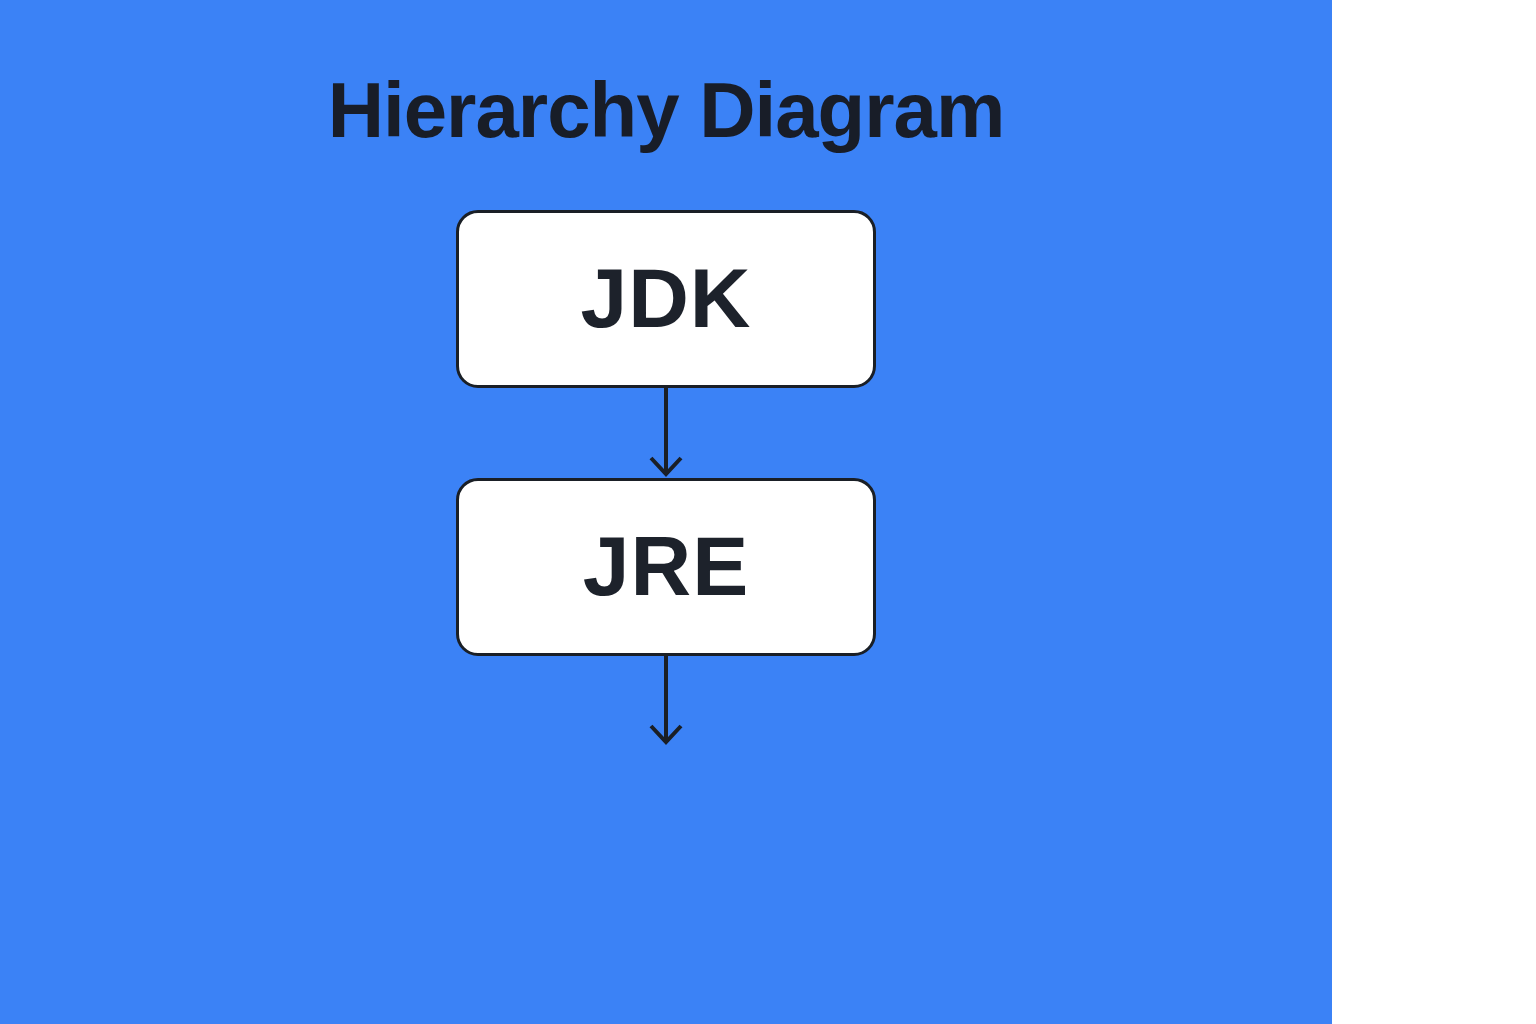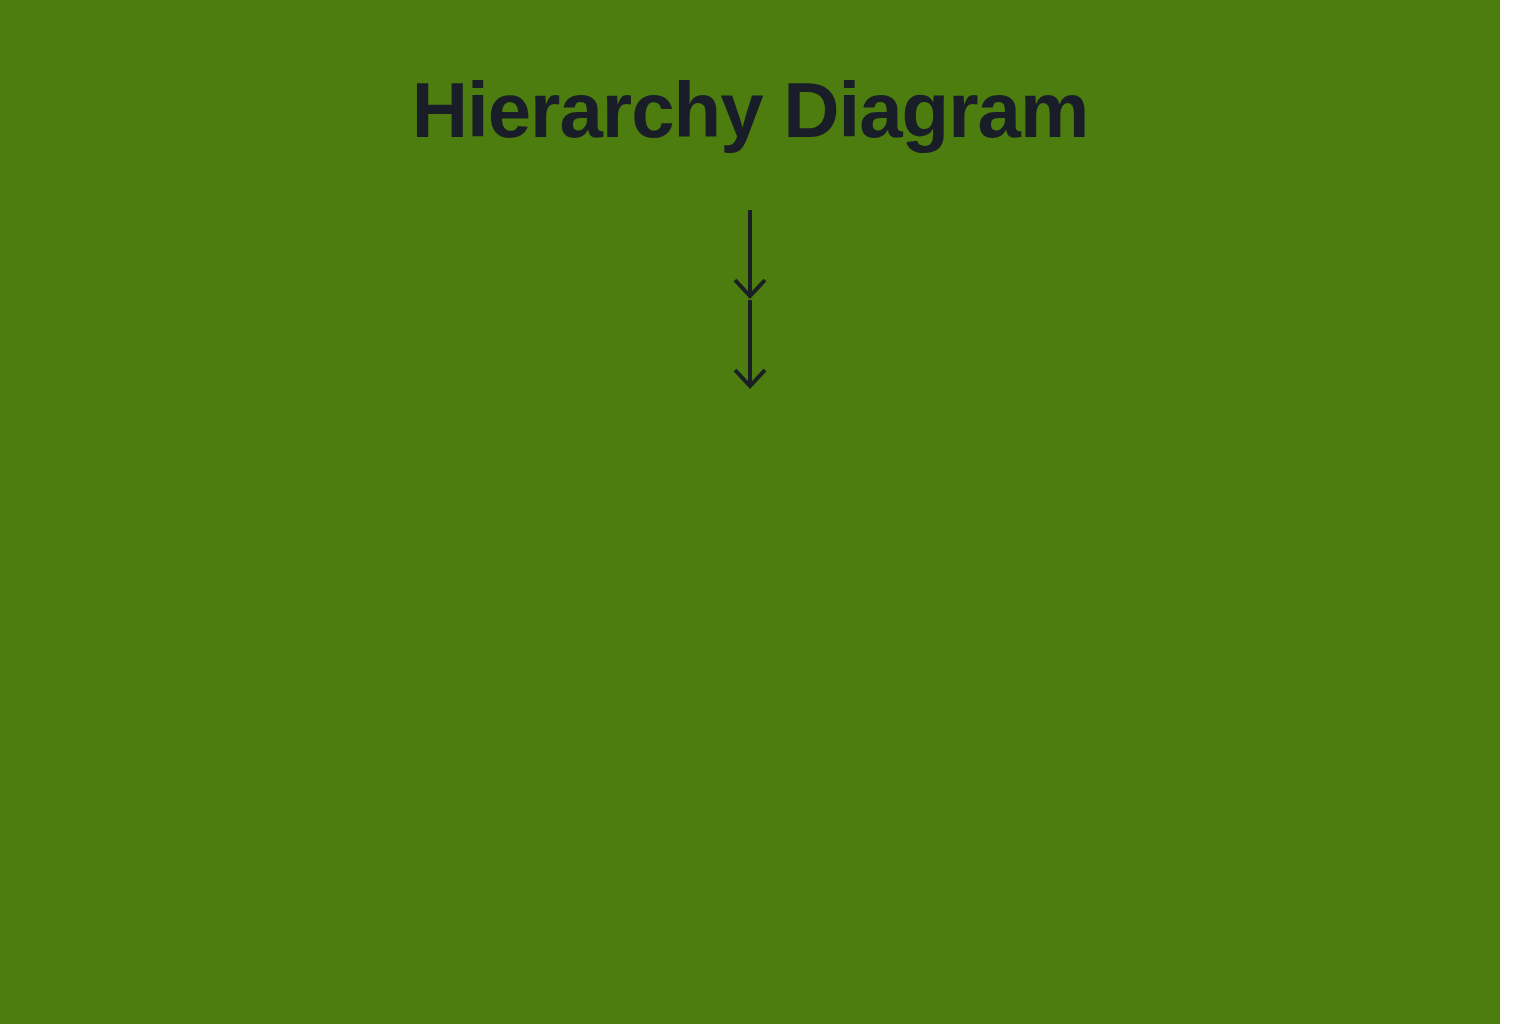--- a/index.html
+++ b/index.html
@@ -1,22 +1,22 @@
 <!DOCTYPE html>
 <html><head>
 <meta charset="utf-8">
 <style>
   html, body {
     margin: 0;
     padding: 0;
   }
   .page {
-    width: 1500px;
+    width: 1332px;
     height: 1024px;
-    background: #4d7c0f;
+    background: #3b82f6;
     font-family: "Liberation Sans", sans-serif;
     display: flex;
     flex-direction: column;
     align-items: center;
     overflow: hidden;
     box-sizing: border-box;
   }
   .title {
     margin: 68px 0 0 0;
     font-size: 78px;
@@ -62,26 +62,32 @@
 </style>
 </head>
 <body>
 
 <div class="page">
 
   <h1 class="title">Hierarchy Diagram</h1>
 
   <div class="diagram">
 
+    <div class="node">
+      <span class="node-label">JDK</span>
+    </div>
 
     <svg class="arrow" viewBox="0 0 44 90" aria-hidden="true">
       <path d="M22 0 L22 85"></path>
       <path d="M7 70 L22 86 L37 70"></path>
     </svg>
 
+    <div class="node">
+      <span class="node-label">JRE</span>
+    </div>
 
     <svg class="arrow" viewBox="0 0 44 90" aria-hidden="true">
       <path d="M22 0 L22 85"></path>
       <path d="M7 70 L22 86 L37 70"></path>
     </svg>
 
 
   </div>
 </div>
 

